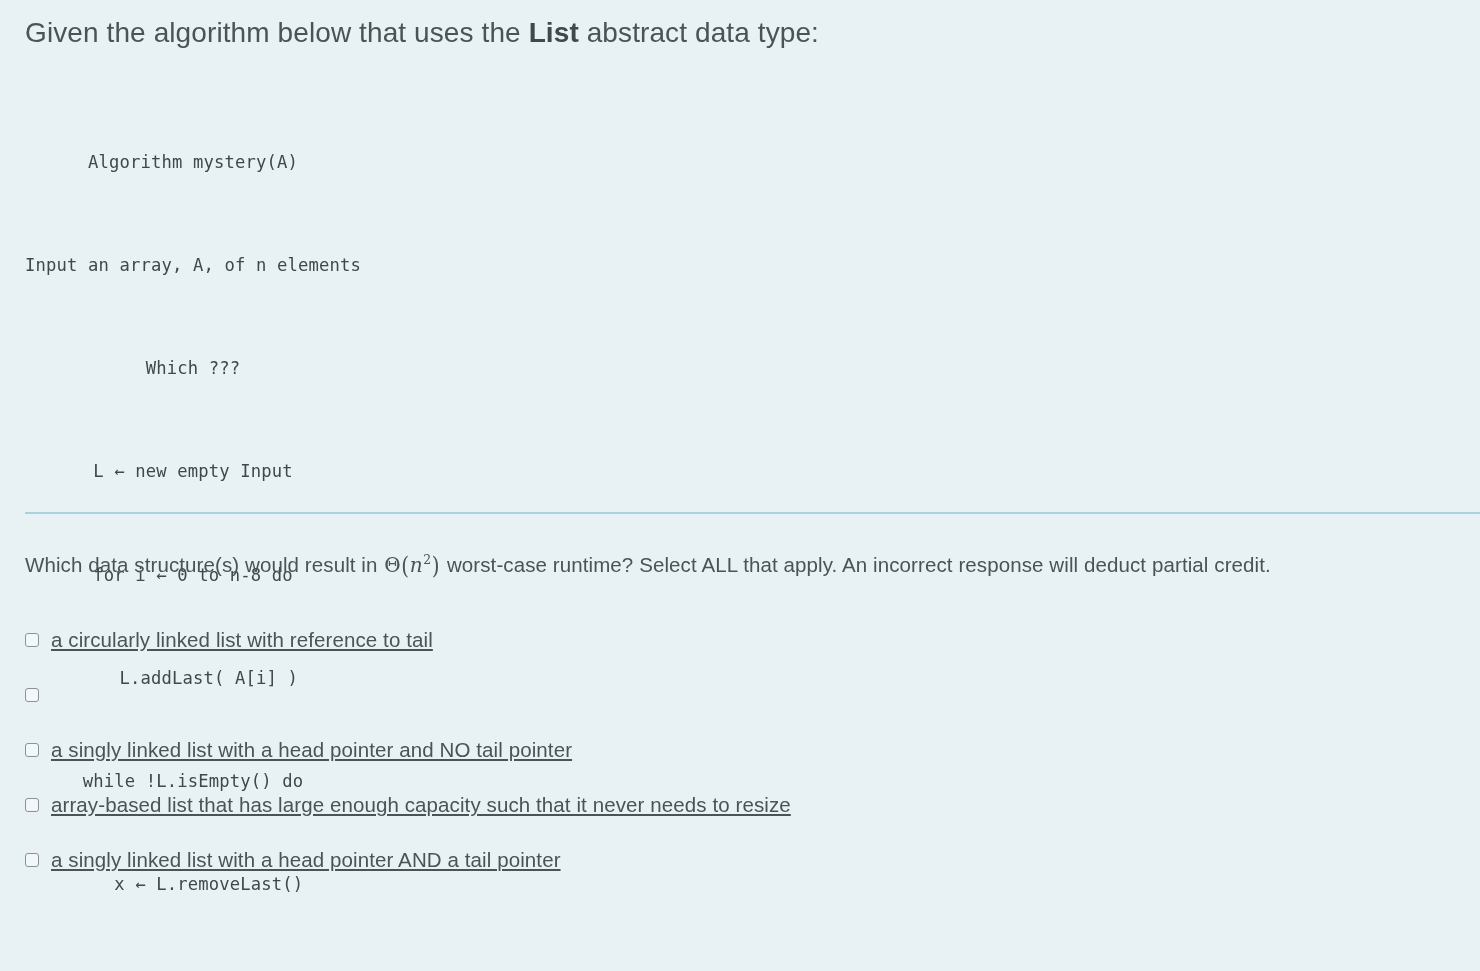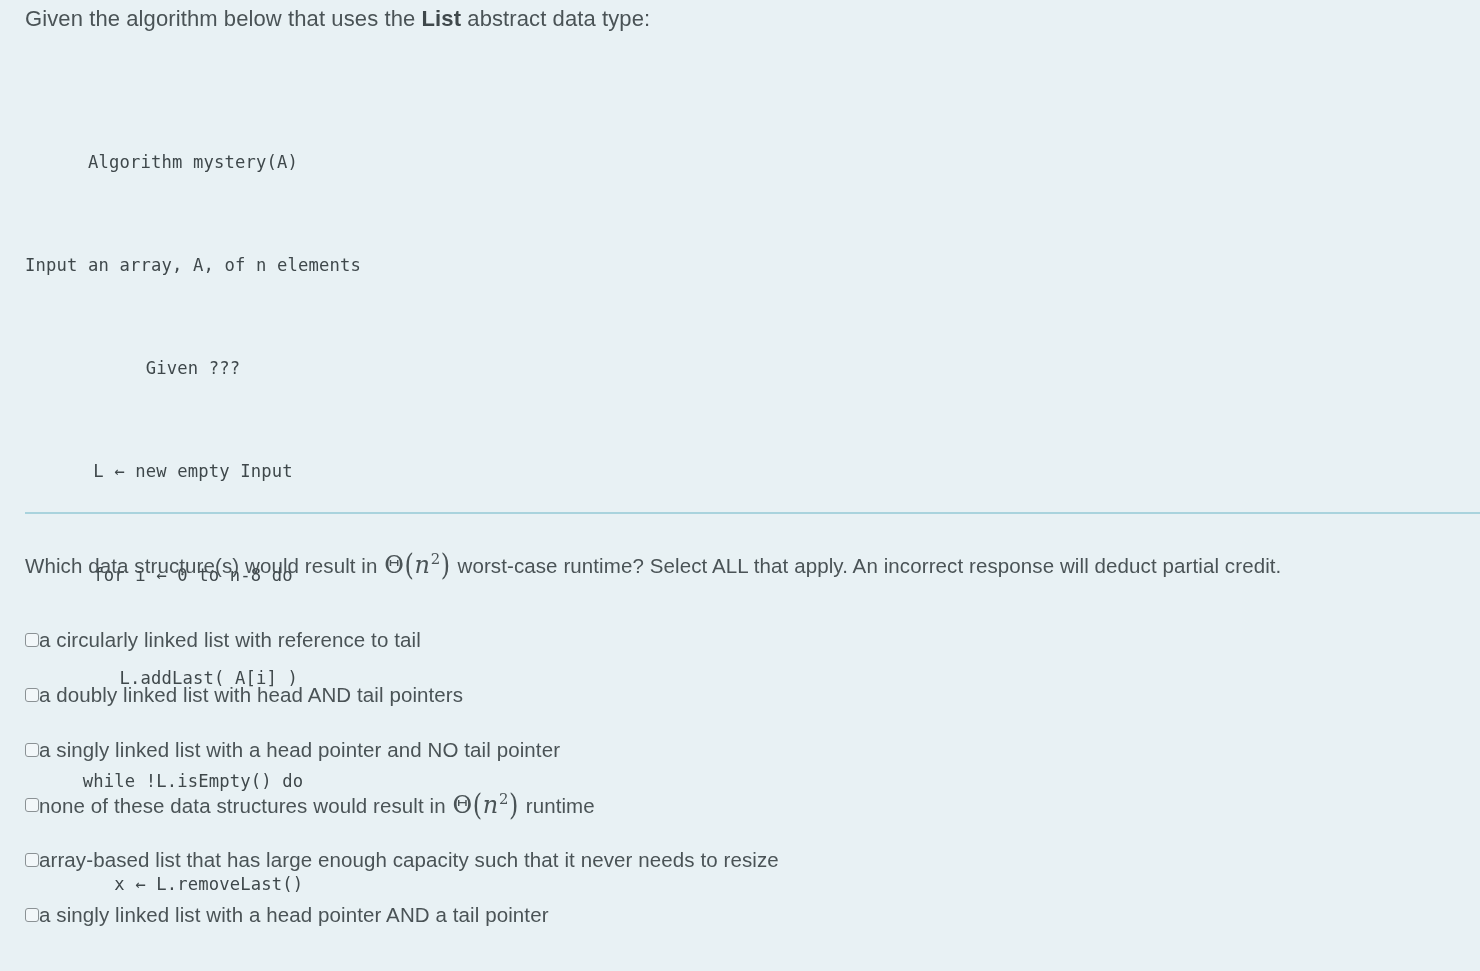--- a/index.html
+++ b/index.html
@@ -19,22 +19,22 @@
     width: 1480px;
     height: 971px;
     box-sizing: border-box;
     padding: 0;
   }
 
   
   .intro {
     position: absolute;
     left: 25px;
-    top: 4px;
-    font-size: 22px;
+    top: 18px;
+    font-size: 28px;
     line-height: 30px;
     letter-spacing: 0.1px;
     color: #4a5356;
     white-space: nowrap;
   }
   .intro b {
     font-weight: bold;
     color: #3f484b;
   }
 
@@ -76,21 +76,21 @@
     width: 1448px;
     font-size: 20.5px;
     line-height: 40px;
     color: #4a5356;
     letter-spacing: 0.1px;
   }
 
   
   .math {
     font-family: "DejaVu Serif", "Liberation Serif", serif;
-    font-size: 24px;
+    font-size: 20px;
     white-space: nowrap;
     padding: 0 1px;
   }
   .math .thetaglyph {
     font-style: normal;
   }
   .math .paren {
     display: inline-block;
     transform: scaleY(1.22);
     font-style: normal;
@@ -128,35 +128,36 @@
     border-radius: 3px;
     background: #f2f7f9;
     margin-top: 7px;
   }
   .option-label {
     font-size: 20.5px;
     line-height: 28px;
     color: #4a5356;
     letter-spacing: 0.1px;
     white-space: nowrap;
-    margin-left: 0px;
+    margin-left: 12px;
     padding-top: 0px;
+    text-decoration: underline;
   }
 </style>
 </head>
 <body>
 
 <div class="page">
 
   <div class="intro"><span>Given the algorithm below that uses the </span><b>List</b><span> abstract data type:</span></div>
 
   <div class="code-block">
     <div class="code-line">Algorithm mystery(A)</div>
     <div class="code-line">Input an array, A, of n elements</div>
-    <div class="code-line">Given ???</div>
+    <div class="code-line">Which ???</div>
     <div class="code-line">L ← new empty Input</div>
     <div class="code-line">for i ← 0 to n-8 do</div>
     <div class="code-line">   L.addLast( A[i] )</div>
     <div class="code-line">while !L.isEmpty() do</div>
     <div class="code-line">   x ← L.removeLast()</div>
     
     
     
   </div>
 
@@ -166,32 +167,27 @@
 
   <div class="options">
 
     <div class="option-row">
       <span class="checkbox"></span>
       <span class="option-label">a circularly linked list with reference to tail</span>
     </div>
 
     <div class="option-row">
       <span class="checkbox"></span>
-      <span class="option-label">a doubly linked list with head AND tail pointers</span>
     </div>
 
     <div class="option-row">
       <span class="checkbox"></span>
       <span class="option-label">a singly linked list with a head pointer and NO tail pointer</span>
     </div>
 
-    <div class="option-row">
-      <span class="checkbox"></span>
-      <span class="option-label"><span>none of these data structures would result in </span><span class="math"><span class="thetaglyph">Θ</span><span class="paren">(</span><span class="var">n</span><sup>2</sup><span class="paren">)</span></span><span> runtime</span></span>
-    </div>
 
     <div class="option-row">
       <span class="checkbox"></span>
       <span class="option-label">array-based list that has large enough capacity such that it never needs to resize</span>
     </div>
 
     <div class="option-row">
       <span class="checkbox"></span>
       <span class="option-label">a singly linked list with a head pointer AND a tail pointer</span>
     </div>

